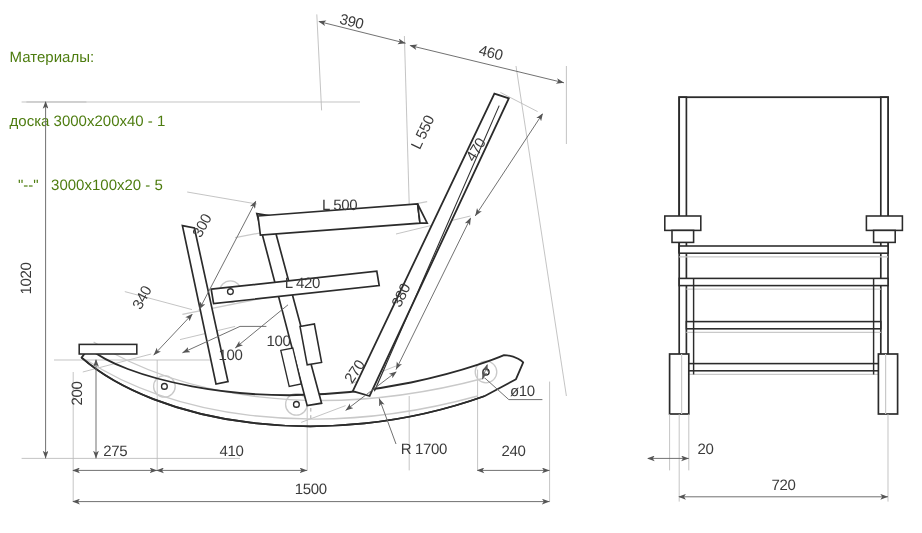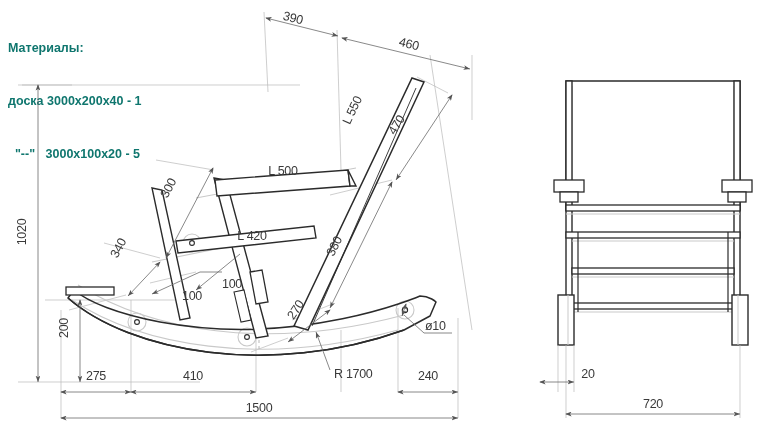--- a/index.html
+++ b/index.html
@@ -24,24 +24,23 @@
     top: 0;
     width: 768px;
     height: 444px;
   }
   .notes {
     position: absolute;
     left: 8px;
     top: 4px;
     font-family: "Liberation Sans", sans-serif;
     font-size: 12.5px;
-    color: #0f766e;
+    color: #4d7c0f;
     line-height: 1.42;
     white-space: pre;
-    font-weight: bold;
   }
   .notes div { white-space: pre; }
   
   text.dim {
     font-family: "Liberation Sans", sans-serif;
     font-size: 12.5px;
     fill: #3a3a3a;
     letter-spacing: -0.3px;
   }
 </style>

